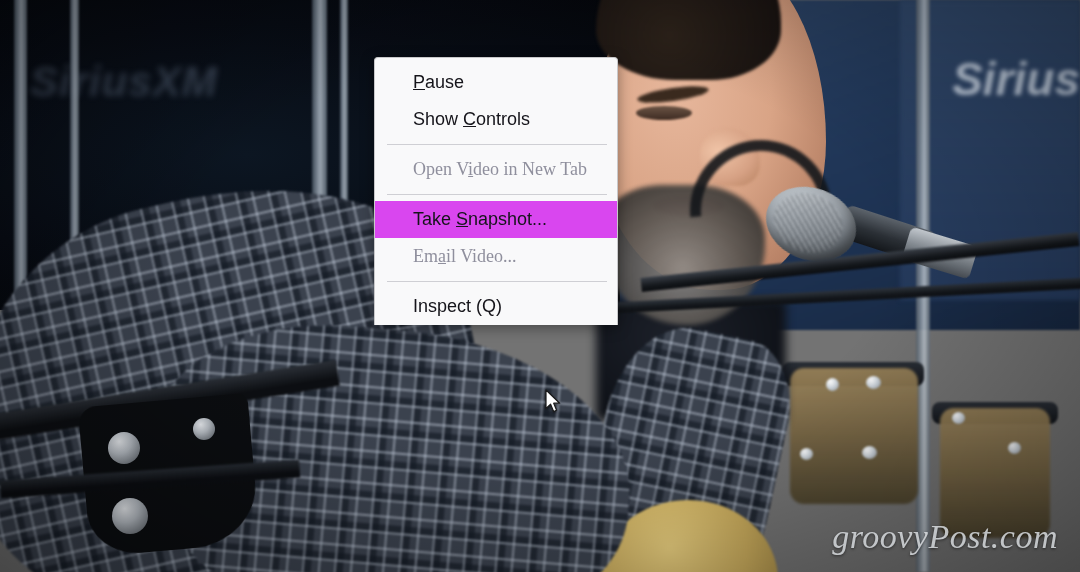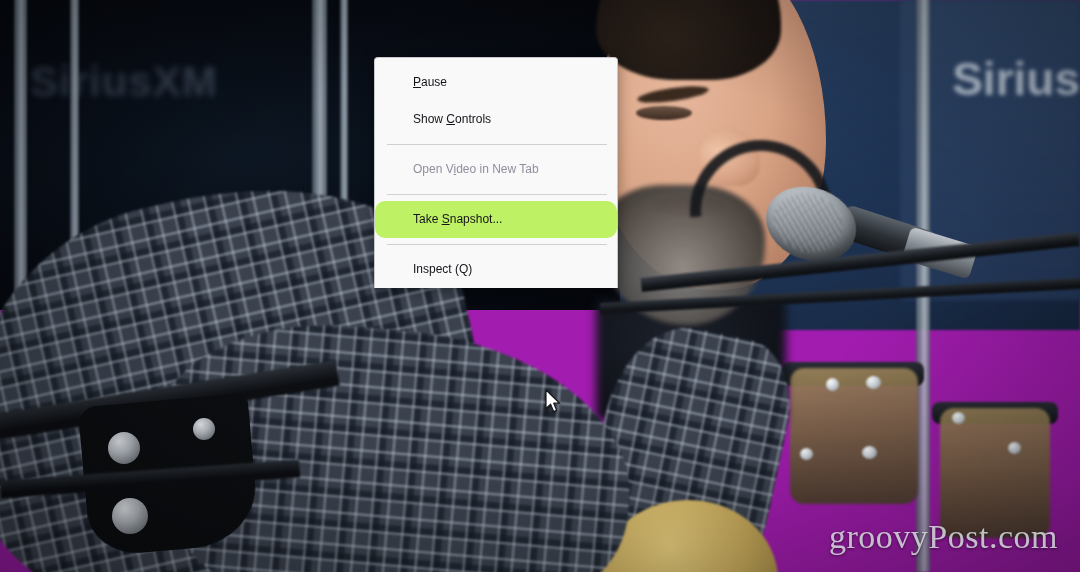--- a/index.html
+++ b/index.html
@@ -16,21 +16,22 @@
     height: 572px;
     overflow: hidden;
     background: #05080f;
   }
 
   
   .video-scene {
     position: absolute;
     inset: 0;
     overflow: hidden;
-    background: #a21caf;
+    background: #737373;
+    font-style: italic;
   }
 
   
   .backdrop-blue {
     position: absolute;
     left: 610px; top: 0; width: 470px; height: 330px;
     background:
       linear-gradient(160deg, #2d4465 0%, #233a5c 35%, #1d3252 65%, #16263f 100%);
     filter: blur(1px);
   }
@@ -355,27 +356,27 @@
     padding-top: 6px;
     font-family: "Liberation Sans", sans-serif;
     box-sizing: border-box;
   }
   .menu-item {
     position: relative;
     height: 37px;
     line-height: 37px;
     padding-left: 38px;
     padding-right: 12px;
-    font-size: 12px;
+    font-size: 18px;
     color: #15141a;
     white-space: nowrap;
     cursor: default;
   }
-  .menu-item.disabled { color: #8f8f9d; }
-  .menu-item.highlighted { background: #bef264; border-radius: 10px; }
+  .menu-item.disabled { color: #8f8f9d; font-family: Liberation Serif, serif; }
+  .menu-item.highlighted { background: #d946ef; }
   .menu-item .ak { text-decoration: underline; }
   .submenu-arrow {
     position: absolute;
     right: 20px;
     top: 50%;
     transform: translateY(-50%);
     width: 10px; height: 10px;
     border-right: 1.6px solid #5b5b66;
     border-top: 1.6px solid #5b5b66;
     rotate: 45deg;
@@ -461,20 +462,21 @@
     <div class="watermark">groovyPost.com</div>
   </div>
 
   <div class="context-menu" id="context-menu">
       <div class="menu-item"><span><span class="ak">P</span>ause</span></div>
       <div class="menu-item"><span>Show <span class="ak">C</span>ontrols</span></div>
       <div class="menu-sep"></div>
       <div class="menu-item disabled"><span>Open V<span class="ak">i</span>deo in New Tab</span></div>
       <div class="menu-sep"></div>
       <div class="menu-item highlighted"><span>Take <span class="ak">S</span>napshot...</span></div>
+      <div class="menu-item disabled"><span>Em<span class="ak">a</span>il Video...</span></div>
       <div class="menu-sep"></div>
       <div class="menu-item"><span>Inspect (Q)</span></div>
     </div>
 
   <svg class="cursor" viewBox="0 0 18 26" style="left: 545px; top: 389px;">
     <path d="M1 1 L1 19.5 L5.6 15.2 L8.6 22.6 L11.6 21.3 L8.7 14.2 L14.7 14.2 Z" fill="#ffffff" stroke="#1a1a1a" stroke-width="1.2" stroke-linejoin="round"></path>
   </svg>
 
 </div>
 

